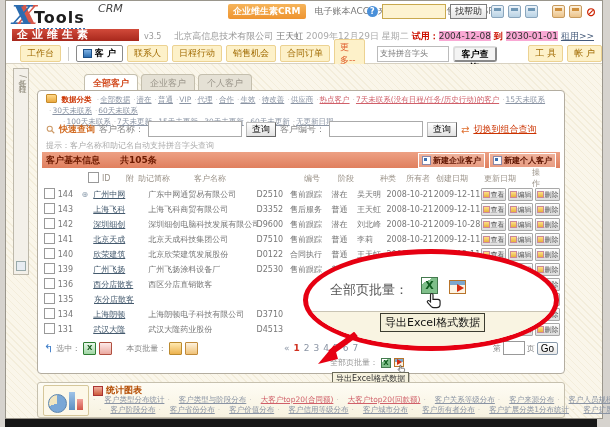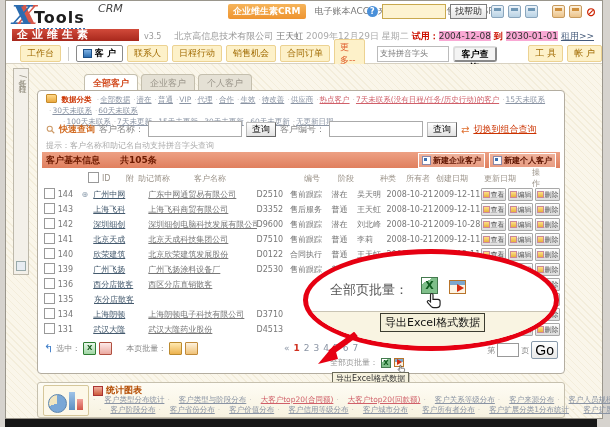--- a/index.html
+++ b/index.html
@@ -89,39 +89,39 @@
 
   .gridrow{display:flex;align-items:center;}
   .c-cb{width:14px;} .c-id{width:24px;} .c-att{width:12px;} .c-alias{width:56px;} .c-name{width:110px;}
   .c-no{width:34px;} .c-stage{width:42px;} .c-kind{width:26px;} .c-owner{width:30px;}
   .c-created{width:48px;} .c-updated{width:48px;} .c-ops{flex:1;display:flex;justify-content:flex-end;gap:2px;}
   .colheads{position:absolute;left:6px;right:4px;top:81px;height:12px;font-size:8px;color:#9a9288;margin-left:44px;}
   .cbx{width:9px;height:9px;border:1px solid #999;background:#fff;display:inline-block;}
   .rows{position:absolute;left:6px;right:4px;top:96px;}
   .trow{height:15px;font-size:8px;color:#777;}
   .trow .alias{color:#445a6e;text-decoration:underline;cursor:pointer;overflow:hidden;white-space:nowrap;}
-  .trow .nm{overflow:hidden;white-space:nowrap;text-decoration:underline;}
+  .trow .nm{overflow:hidden;white-space:nowrap;}
   .trow .att-ic{color:#8899aa;font-size:8px;}
   .opbtn{width:23px;height:11px;border:1px solid #a9a9a9;background:linear-gradient(#fefefe,#dcdcdc);font-size:7px;color:#555;display:flex;align-items:center;justify-content:center;gap:1px;cursor:pointer;overflow:hidden;border-radius:1px;}
   .opbtn .oic{width:5px;height:5px;background:linear-gradient(#ffe08a,#e8b23c);border:1px solid #c89;flex:none;}
 
   .controls{position:absolute;left:6px;right:4px;top:250px;height:15px;font-size:8px;color:#888;}
   .ctl-left{position:absolute;left:0;top:1px;display:flex;align-items:center;gap:3px;}
   .ret-ic{color:#3a7bc8;font-size:11px;line-height:10px;}
   .chip{width:11px;height:11px;border-radius:1px;display:inline-block;position:relative;}
   .chip.xls{background:linear-gradient(#eaf7ea,#9fd6a4);border:1px solid #2e7d32;color:#1b5e20;font-size:7px;font-weight:bold;text-align:center;line-height:11px;}
   .chip.red{background:linear-gradient(#fdeaea,#eba9a0);border:1px solid #b05040;}
   .chip.fold{background:linear-gradient(#ffe9b0,#ecb24e);border:1px solid #bb8a2f;}
   .chip.exp{background:linear-gradient(#fdf2df,#f0c277);border:1px solid #c08a3a;}
   .pages{position:absolute;left:240px;top:2px;display:flex;gap:4px;font-size:9px;color:#8a94a4;}
   .pg{cursor:pointer;}
   .pg.cur{color:#d03020;font-weight:bold;}
   .goto{position:absolute;right:2px;top:0;display:flex;align-items:center;gap:2px;font-size:8px;color:#888;}
   .goto input{width:16px;height:10px;border:1px solid #999;font-size:8px;}
-  .go-btn{border:1px solid #8899aa;background:linear-gradient(#fff,#e8e8e8);font-size:14px;padding:0 3px;border-radius:2px;cursor:pointer;}
+  .go-btn{border:1px solid #8899aa;background:linear-gradient(#fff,#e8e8e8);font-size:10px;padding:0 3px;border-radius:2px;cursor:pointer;}
 
   .allpages-small{position:absolute;left:292px;top:266px;display:flex;align-items:center;gap:3px;font-size:8px;color:#999;}
   .xls-ic{background:linear-gradient(150deg,#ffffff 25%,#7fbf8a 25%);border:1px solid #447a4e;color:#0f5c1f;font-weight:bold;text-align:center;box-sizing:border-box;cursor:pointer;}
   .exp-ic{background:#fdf4e4;border:1px solid #b8742a;position:relative;box-sizing:border-box;cursor:pointer;}
   .exp-ic::before{content:"";position:absolute;left:0;top:0;right:0;height:3px;background:#7da7cd;}
   .exp-ic::after{content:"";position:absolute;right:1px;bottom:1px;border-left:5px solid #d42a10;border-top:3px solid transparent;border-bottom:3px solid transparent;}
   .xls-ic.small{width:10px;height:10px;font-size:7px;line-height:9px;}
   .exp-ic.small{width:10px;height:9px;}
   .tooltip-small{position:absolute;left:294px;top:281px;border:1px solid #6b6b5a;background:#f6f2de;font-size:8px;color:#333;padding:0 3px;line-height:11px;white-space:nowrap;box-shadow:1px 1px 0 rgba(0,0,0,.2);}
   .hand{position:absolute;}

